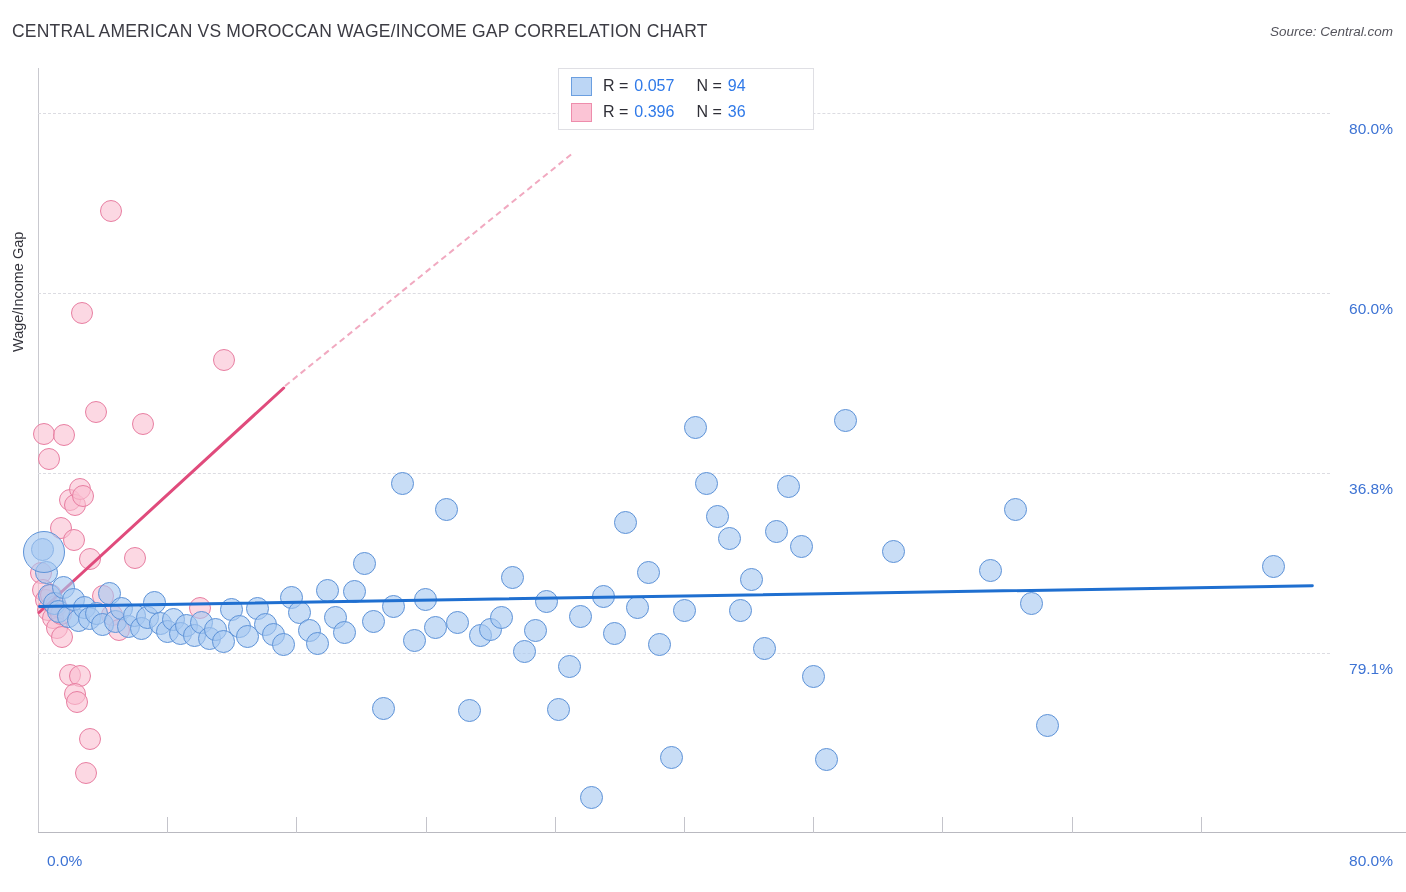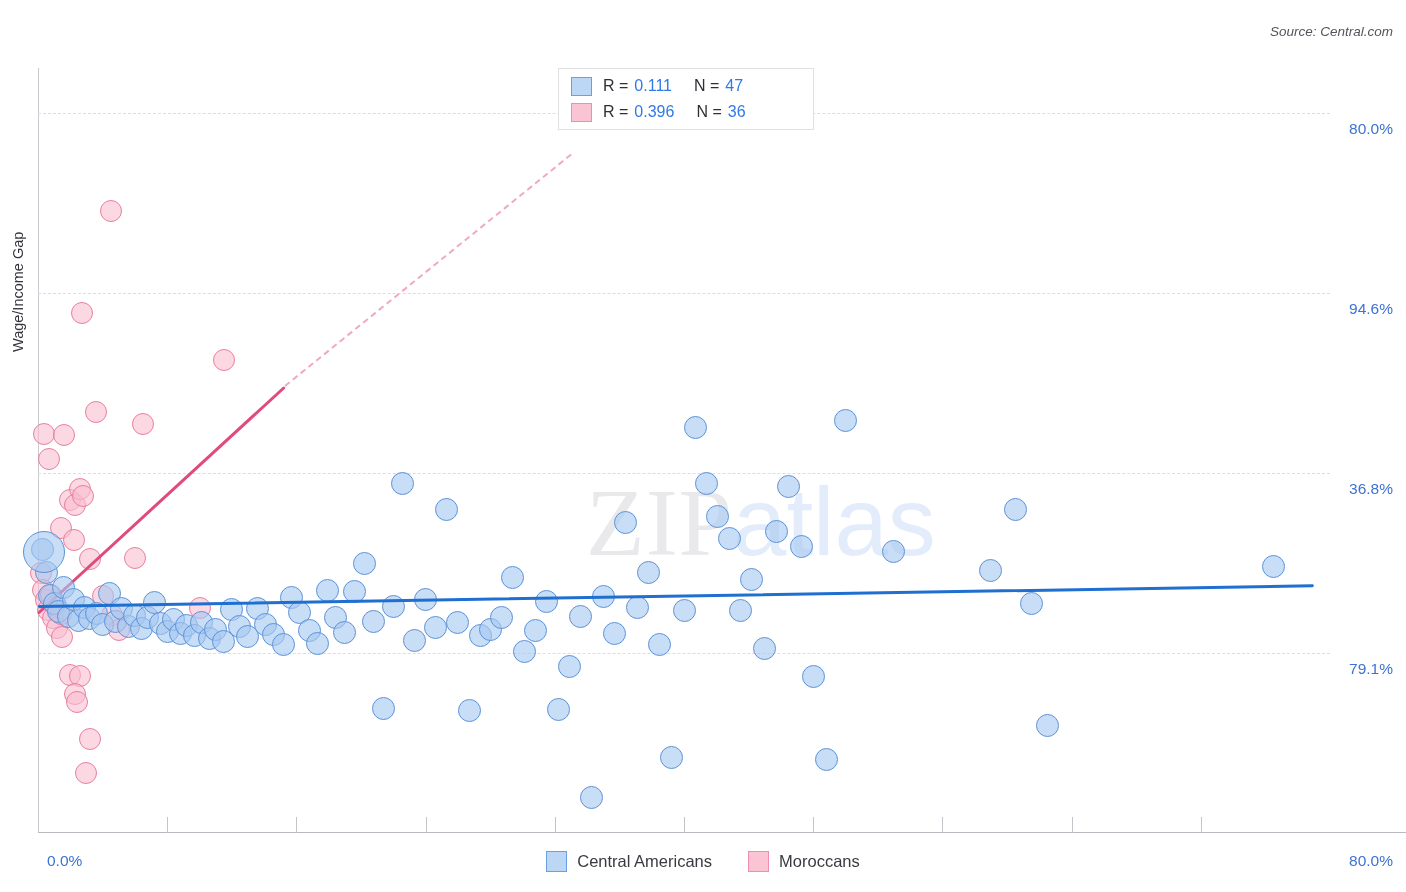--- a/index.html
+++ b/index.html
@@ -97,20 +97,21 @@
   .bsw{width:21px;height:21px;box-sizing:border-box;margin-right:10px;}
   .bsw.b{background:#bcd6f5;border:1px solid #6b9fe0;}
   .bsw.p{background:#fbc4d5;border:1px solid #ee8dac;}
   .btxt{font-size:16.5px;color:#3a3a42;white-space:nowrap;}
 </style>
 </head>
 <body>
 
 <div id="chart-root">
 
+  <div class="title">CENTRAL AMERICAN VS MOROCCAN WAGE/INCOME GAP CORRELATION CHART</div>
   <div class="source">Source: Central.com</div>
 
   <div class="ytitle">Wage/Income Gap</div>
 
   <div class="axis-bottom-ext"></div>
 
   <div class="plot" id="plot">
     <div class="axis-left"></div>
     <div class="axis-bottom"></div>
     <div id="gridlines">
@@ -124,23 +125,20 @@
         <div class="tick" style="left: 258.4px;"></div>
         <div class="tick" style="left: 387.6px;"></div>
         <div class="tick" style="left: 516.8px;"></div>
         <div class="tick" style="left: 646px;"></div>
         <div class="tick" style="left: 775.2px;"></div>
         <div class="tick" style="left: 904.4px;"></div>
         <div class="tick" style="left: 1033.6px;"></div>
         <div class="tick" style="left: 1162.8px;"></div>
       </div>
 
-    <div class="wm">
-      <span class="zip">ZIP</span><span class="atlas">atlas</span>
-    </div>
 
     <div id="points-pink">
         <div class="pt p" style="width: 22px; height: 22px; left: -7.77px; top: 493.9px;"></div>
         <div class="pt p" style="width: 22px; height: 22px; left: -6.155px; top: 511px;"></div>
         <div class="pt p" style="width: 22px; height: 22px; left: -2.925px; top: 520.9px;"></div>
         <div class="pt p" style="width: 22px; height: 22px; left: -1.31px; top: 530.8px;"></div>
         <div class="pt p" style="width: 22px; height: 22px; left: 1.92px; top: 515.5px;"></div>
         <div class="pt p" style="width: 22px; height: 22px; left: 3.535px; top: 538.9px;"></div>
         <div class="pt p" style="width: 22px; height: 22px; left: 6.765px; top: 527.2px;"></div>
         <div class="pt p" style="width: 22px; height: 22px; left: 8.38px; top: 548.8px;"></div>
@@ -275,51 +273,41 @@
         <div class="pt b" style="width: 23px; height: 23px; left: 1223.97px; top: 487.1px;"></div>
         <div class="pt b" style="width: 42px; height: 42px; left: -15.3475px; top: 463.2px;"></div>
       </div>
     <div id="trend-blue">
         <div class="trend blue" style="left: 0px; top: 537.3px; width: 1276.02px; transform: rotate(-0.929513deg);"></div>
       </div>
   </div>
 
   <div id="ylabels">
       <div class="ylab-right" style="top: 120px;">80.0%</div>
-      <div class="ylab-right" style="top: 300px;">94.6%</div>
+      <div class="ylab-right" style="top: 300px;">60.0%</div>
       <div class="ylab-right" style="top: 480px;">36.8%</div>
       <div class="ylab-right" style="top: 660px;">79.1%</div>
     </div>
 
   <div class="xlab left">0.0%</div>
   <div class="xlab right">80.0%</div>
 
   <div class="stats">
     <div class="srow">
       <span class="swatch b"></span>
       <span class="slbl">R =</span>
-      <span class="sval">0.111</span>
+      <span class="sval">0.057</span>
       <span class="sgap"></span>
       <span class="slbl">N =</span>
-      <span class="sval">47</span>
+      <span class="sval">94</span>
     </div>
     <div class="srow">
       <span class="swatch p"></span>
       <span class="slbl">R =</span>
       <span class="sval">0.396</span>
       <span class="sgap"></span>
       <span class="slbl">N =</span>
       <span class="sval">36</span>
     </div>
   </div>
 
-  <div class="blegend">
-    <div class="bitem">
-      <span class="bsw b"></span>
-      <span class="btxt">Central Americans</span>
-    </div>
-    <div class="bitem">
-      <span class="bsw p"></span>
-      <span class="btxt">Moroccans</span>
-    </div>
-  </div>
 
 </div>
 
 </body></html>

